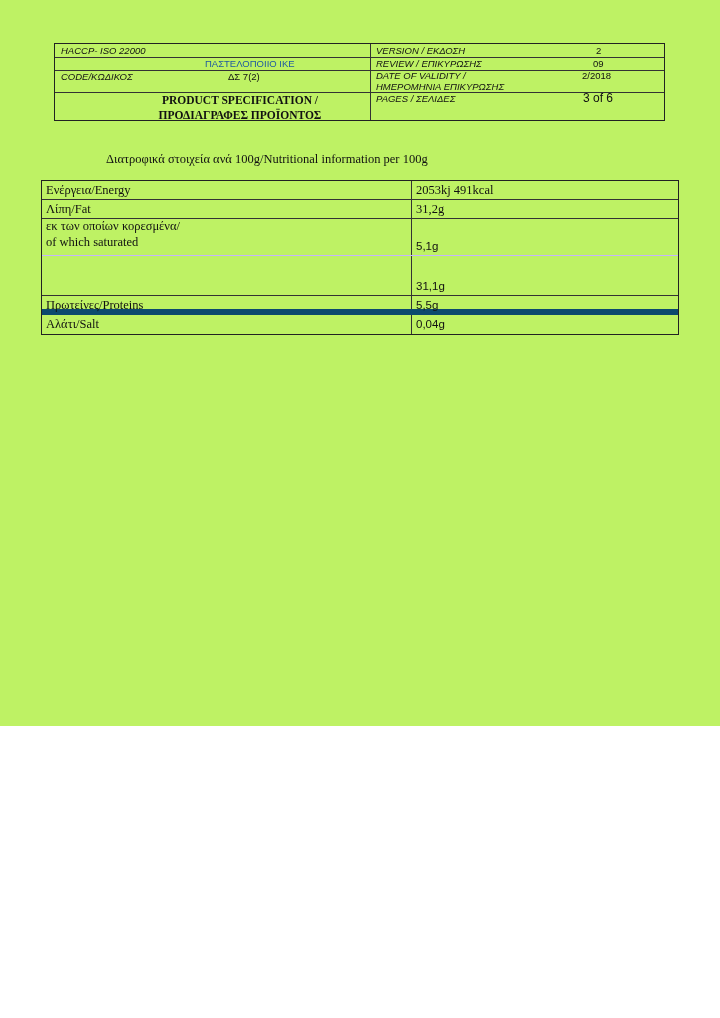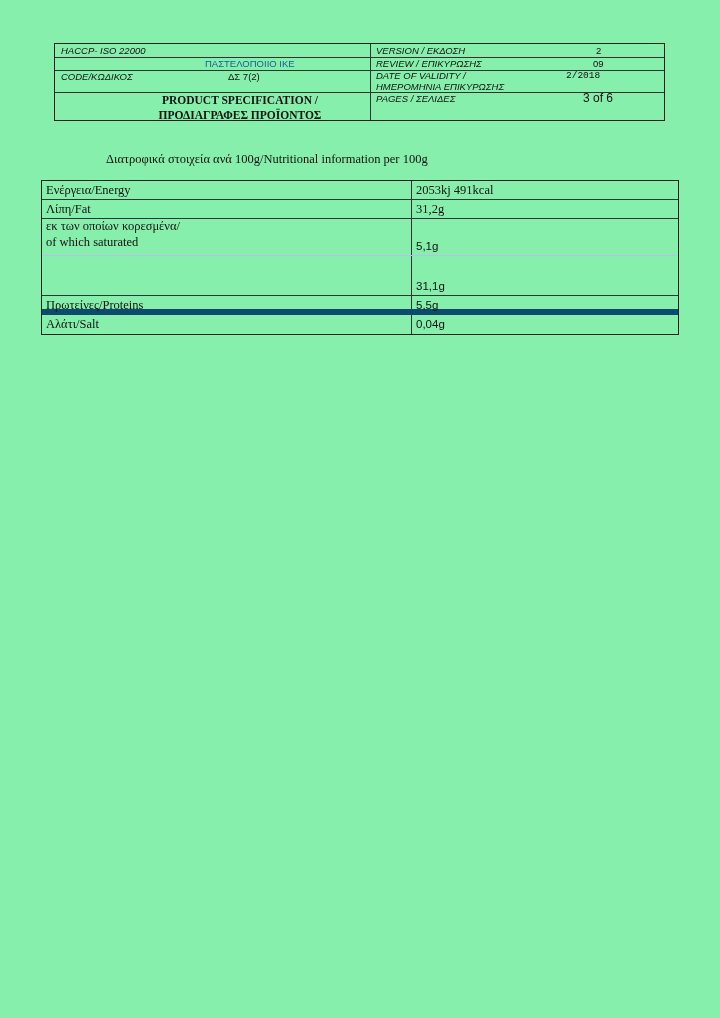--- a/index.html
+++ b/index.html
@@ -1,17 +1,17 @@
 <!DOCTYPE html>
 <html><head>
 <meta charset="utf-8">
 <style>
   html, body { margin: 0; padding: 0; background: #ffffff; }
   body { width: 720px; height: 1018px; position: relative; overflow: hidden; }
-  .page { position: absolute; left: 0; top: 0; width: 720px; height: 1018px; background: #86efac; }
+  .page { position: absolute; left: 0; top: 0; width: 720px; height: 726px; background: #bef264; }
 
   
   .hdr { position: absolute; left: 54px; top: 43px; width: 611px; height: 78px;
          border: 1px solid #222; box-sizing: border-box; }
   .hdr .cell { position: absolute; box-sizing: border-box;
                font-family: "Liberation Sans", sans-serif; font-style: italic;
                font-size: 9.5px; color: #111; line-height: 11px; }
   .hline { position: absolute; height: 1px; background: #333; }
   .vline { position: absolute; width: 1px; background: #333; }
   .company { font-style: normal !important; color: #1f5aa0 !important; }
@@ -59,21 +59,21 @@
     </div>
 
     <div class="cell" style="left:321px; top:1px;">VERSION / ΕΚΔΟΣΗ</div>
     <div class="cell upright" style="left:541px; top:1px;">2</div>
     <div class="cell" style="left:321px; top:14px;">REVIEW / ΕΠΙΚΥΡΩΣΗΣ</div>
     <div class="cell upright" style="left:538px; top:14px;">09</div>
     <div class="cell" style="left:321px; top:26px;">
       <div>DATE OF VALIDITY /</div>
       <div>ΗΜΕΡΟΜΗΝΙΑ ΕΠΙΚΥΡΩΣΗΣ</div>
     </div>
-    <div class="cell upright" style="left:511px; top:26px;font-family:Liberation Mono, monospace;">2/2018</div>
+    <div class="cell upright" style="left:527px; top:26px;">2/2018</div>
     <div class="cell" style="left:321px; top:49px;">PAGES / ΣΕΛΙΔΕΣ</div>
     <div class="cell serif-val" style="left:528px; top:49px;">3 of  6</div>
   </div>
 
   <div class="nut-title">Διατροφικά στοιχεία ανά 100g/Nutritional information per 100g</div>
 
   <div class="nt">
     <div class="vline" style="left:369px; top:0; height:153px;"></div>
 
     <div class="row" style="top:0; height:19px; border-bottom:1px solid #333;">

